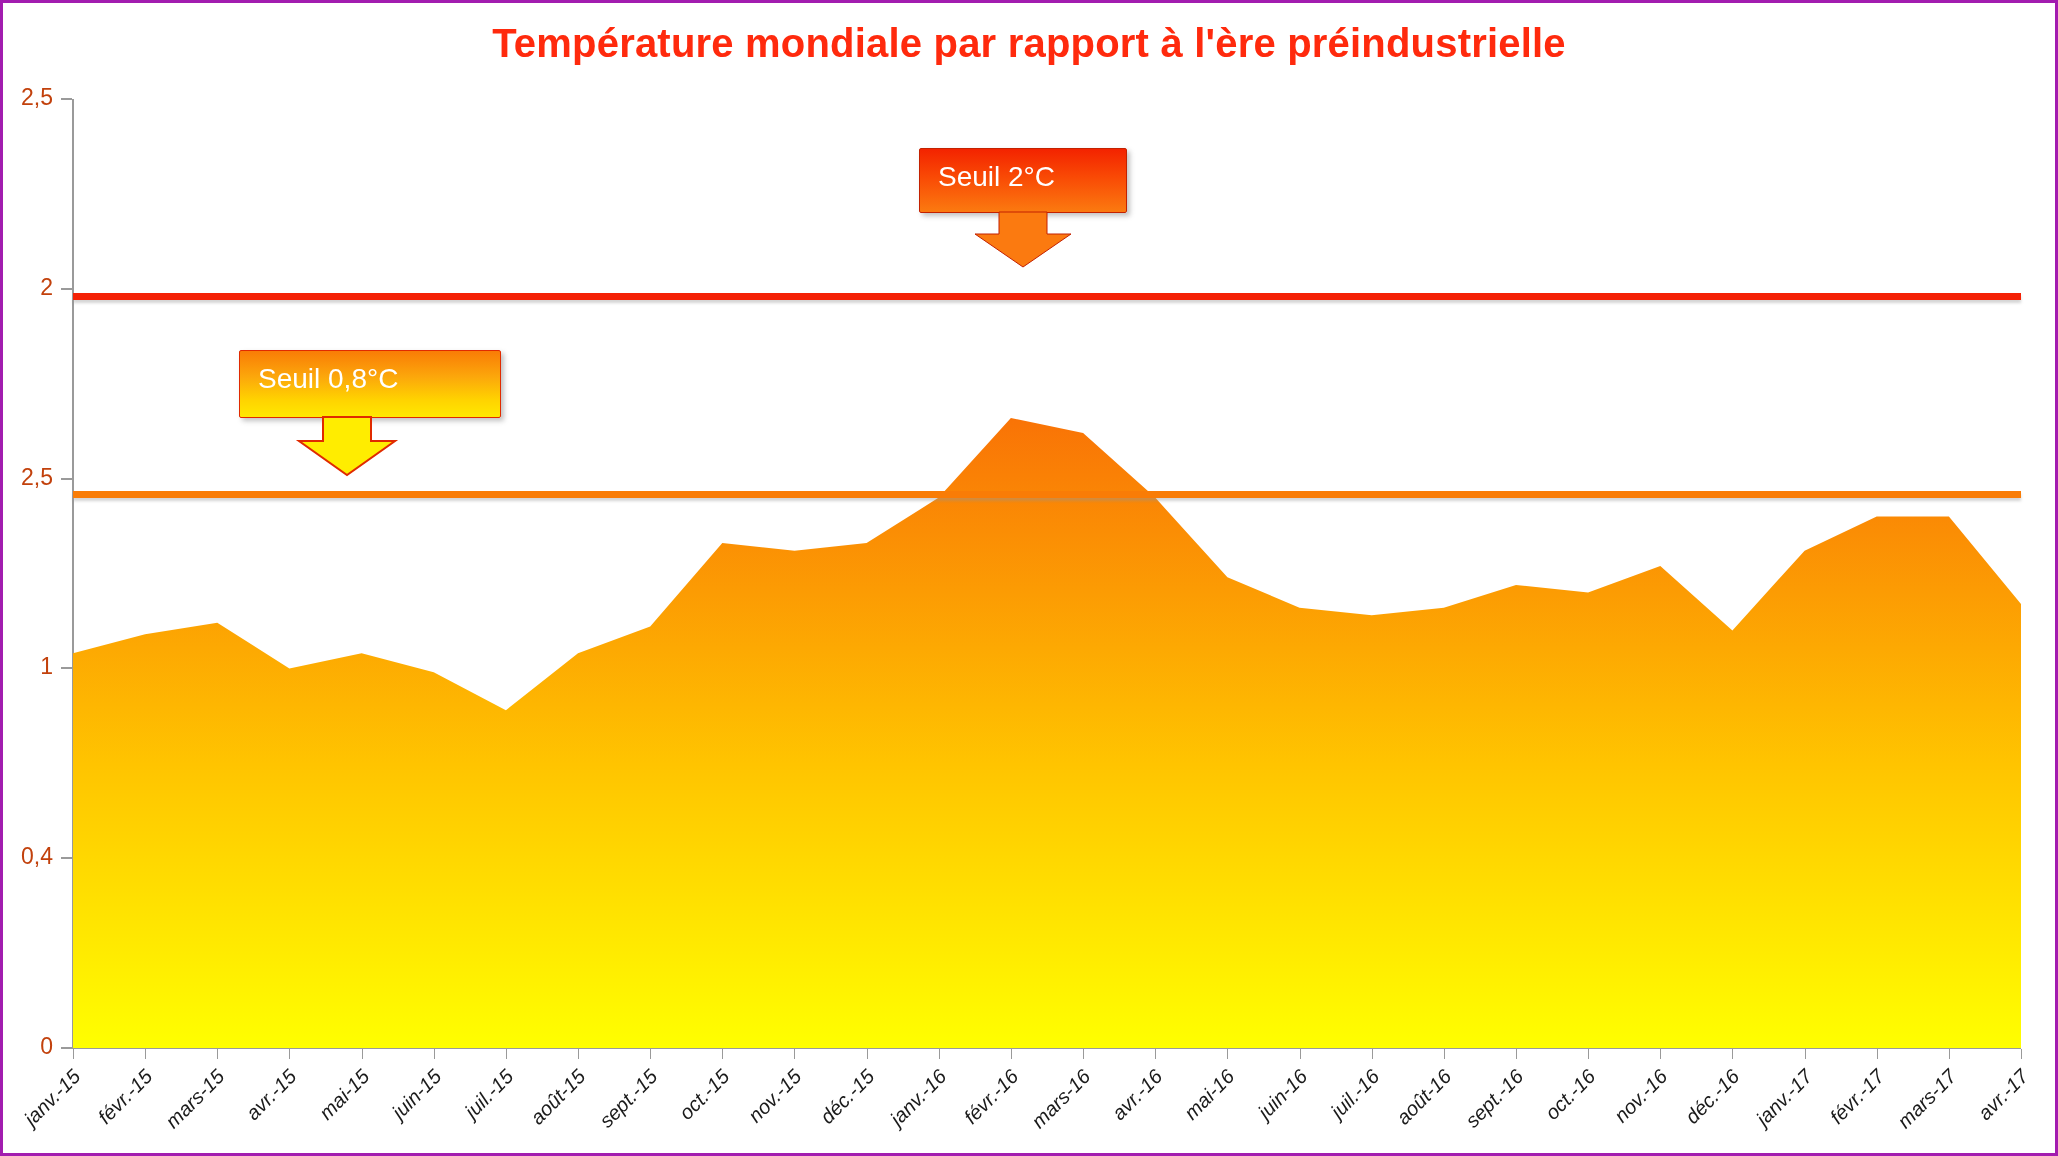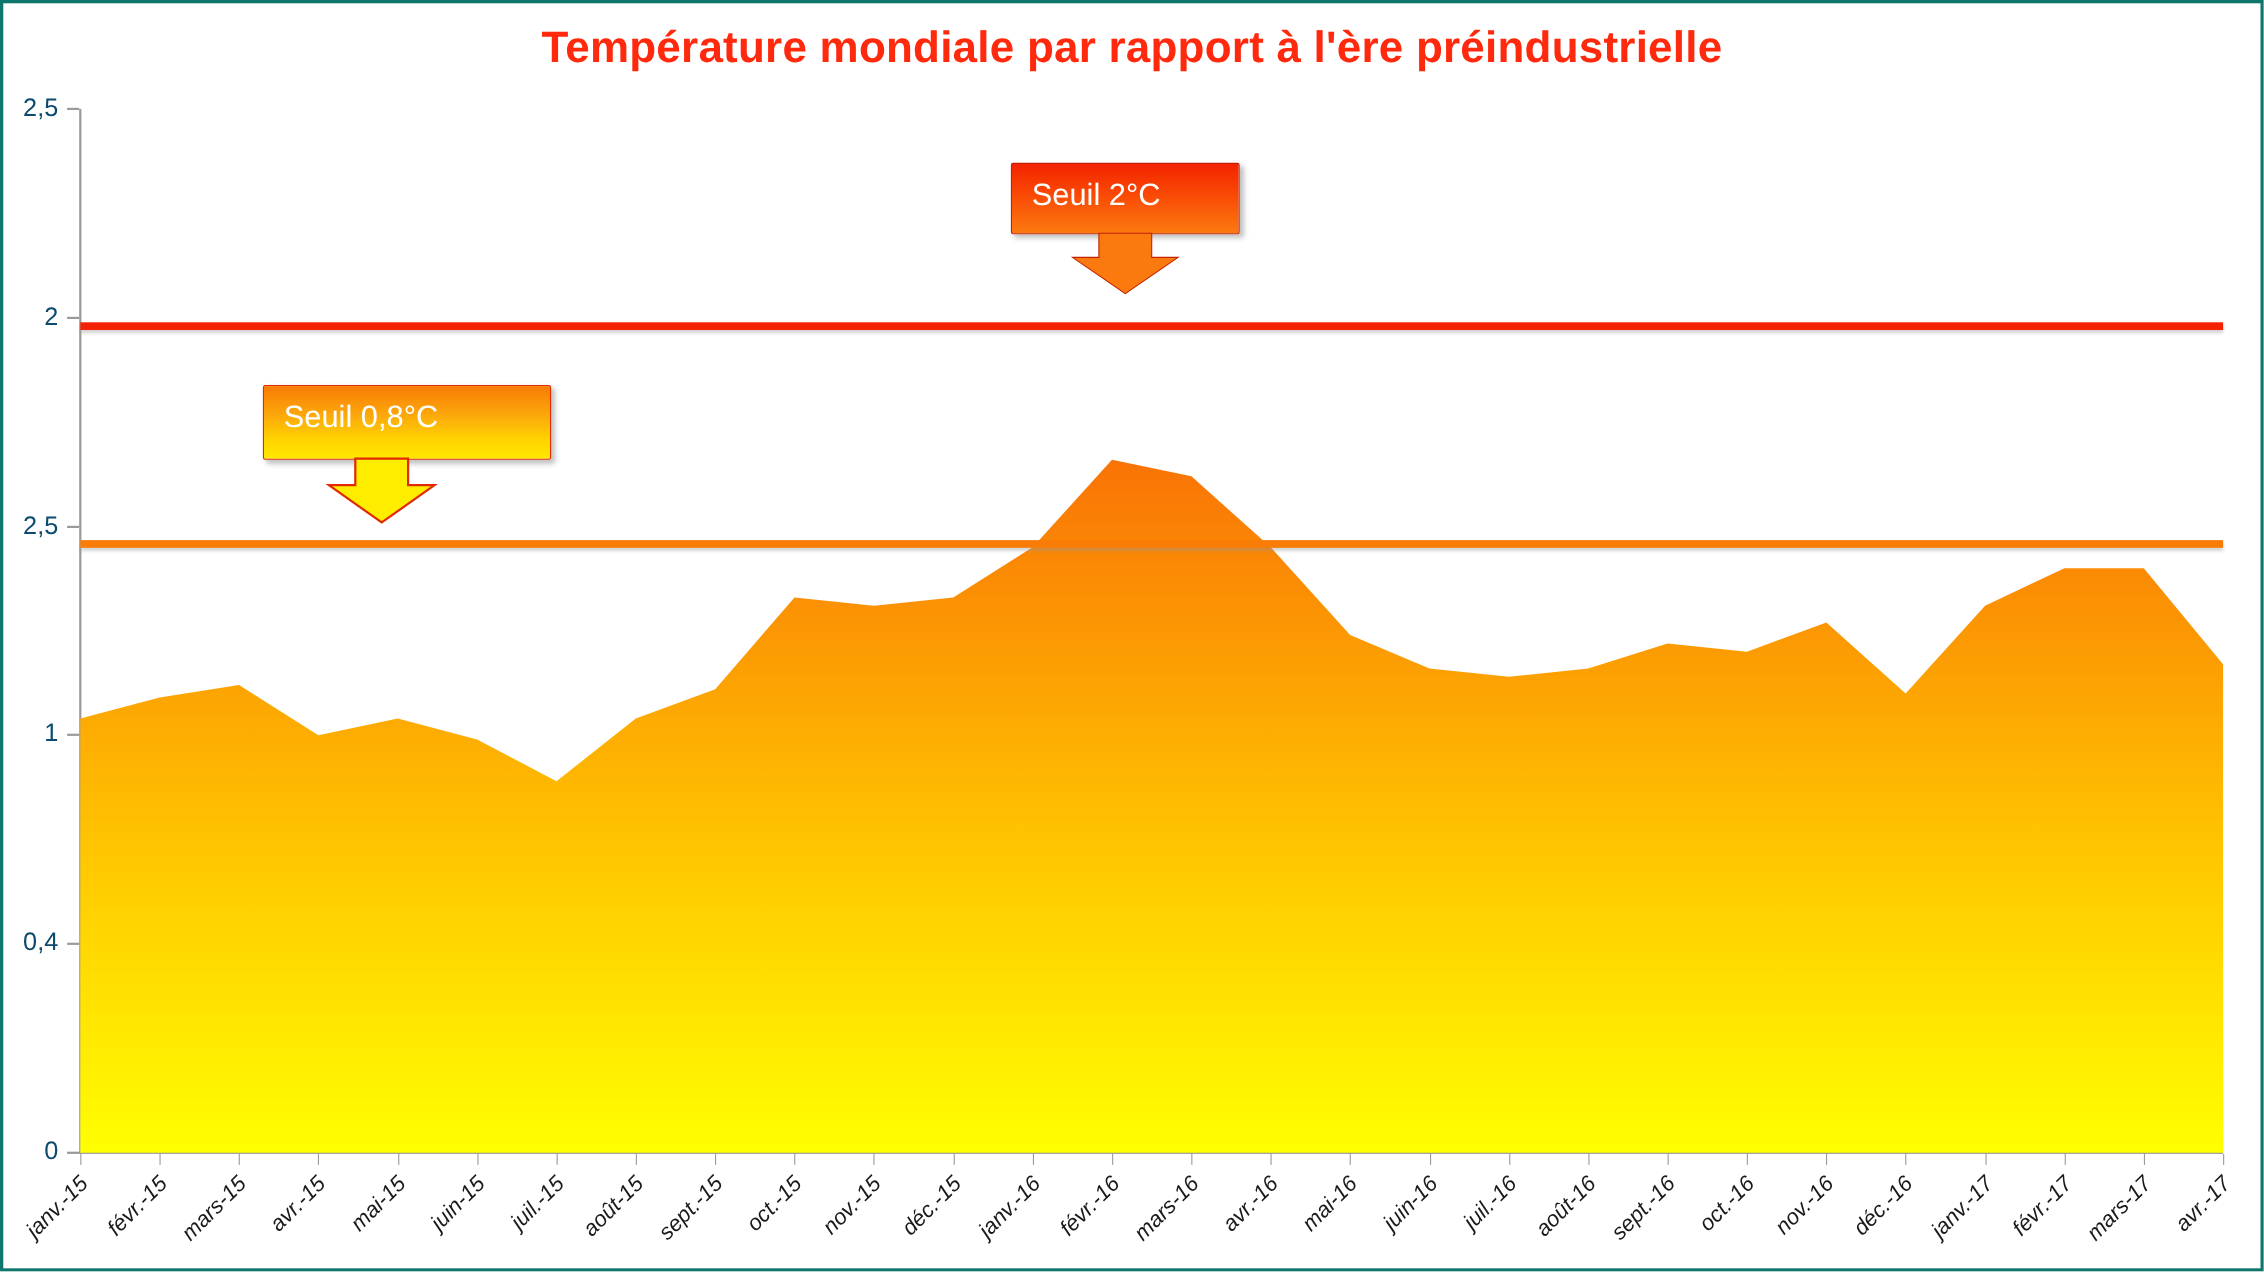--- a/index.html
+++ b/index.html
@@ -9,21 +9,21 @@
   }
   body {
     font-family: "Liberation Sans", sans-serif;
   }
 
   #chart-frame {
     position: relative;
     width: 2058px;
     height: 1156px;
     background: #ffffff;
-    border: 3px solid #0f766e;
+    border: 3px solid #a21caf;
     box-sizing: border-box;
     overflow: hidden;
   }
 
   
   #chart-title {
     position: absolute;
     top: 18px;
     left: 0;
     width: 100%;
@@ -77,21 +77,21 @@
     width: 11px;
     height: 2px;
     background: #9a9a9a;
   }
   .y-label-wrap {
     position: absolute;
     left: 0;
     width: 50px;
     text-align: right;
     font-size: 23px;
-    color: #0c4a6e;
+    color: #c2410c;
   }
 
   .x-tick-mark {
     position: absolute;
     top: 1046px;
     width: 1px;
     height: 10px;
     background: #9a9a9a;
   }
   .x-tick-label {

